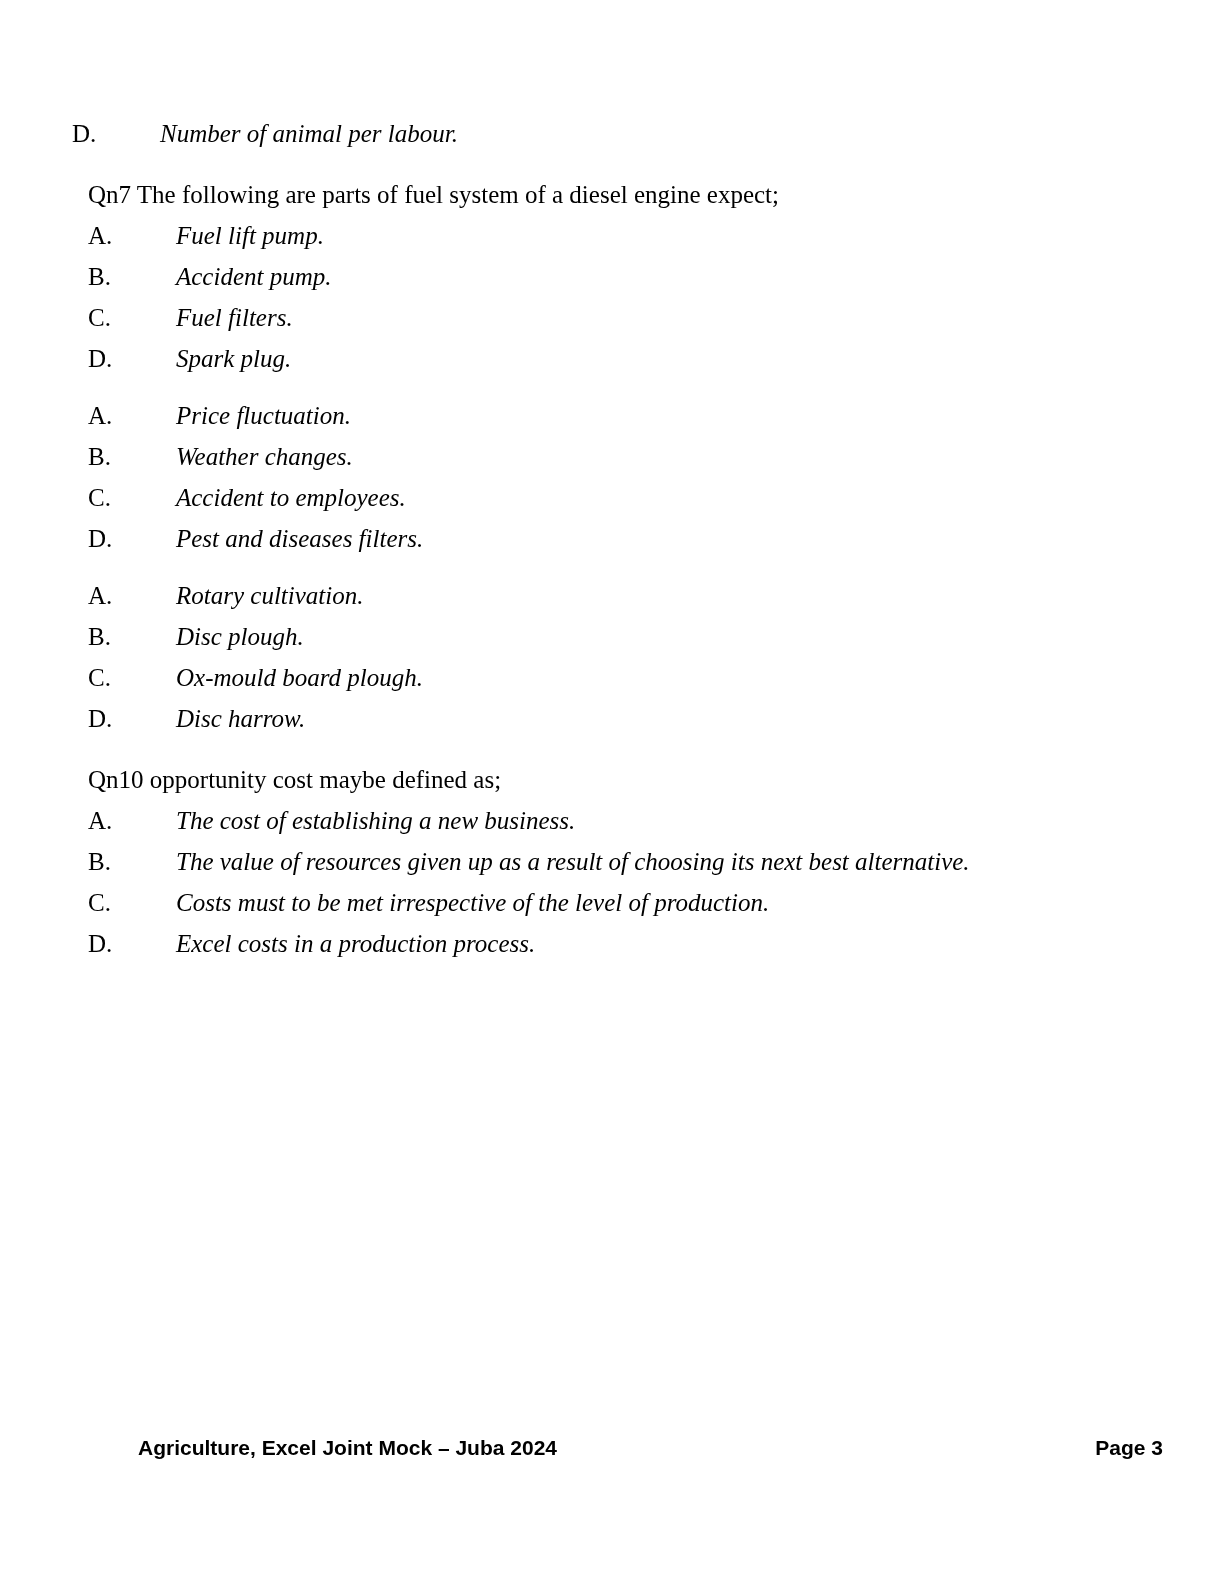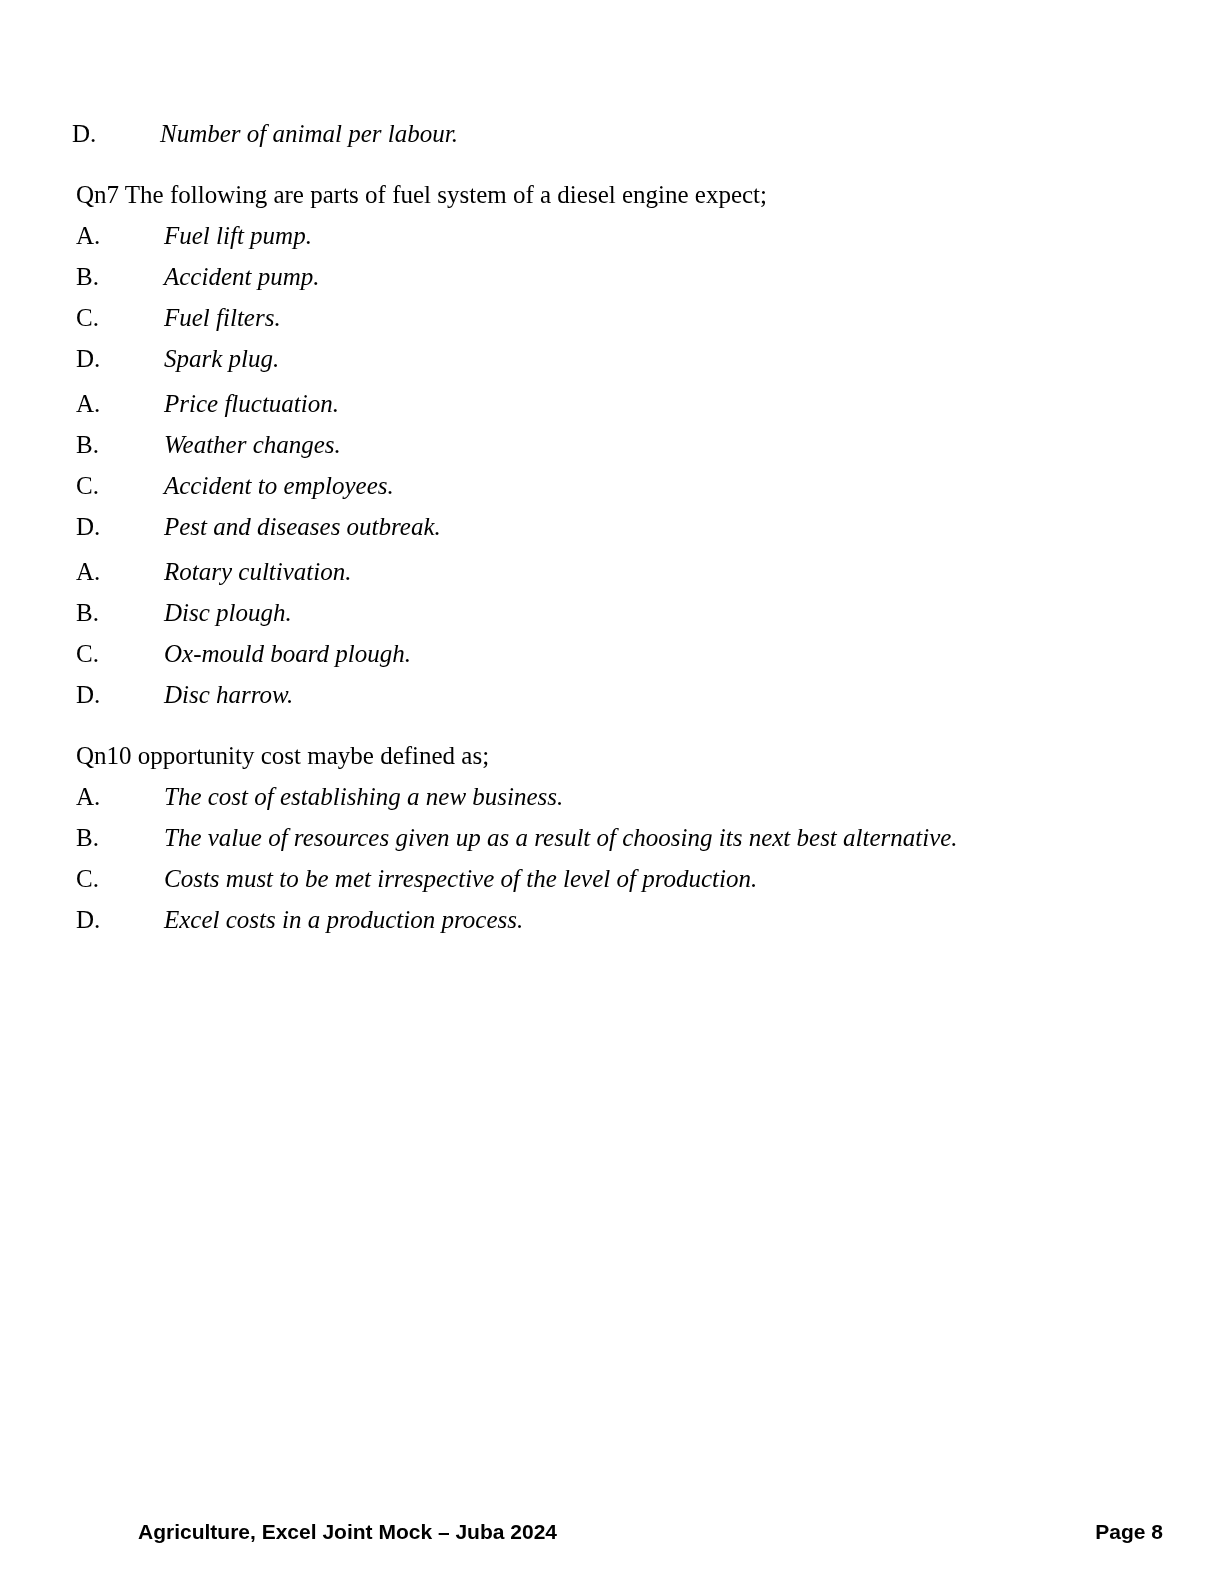--- a/index.html
+++ b/index.html
@@ -21,39 +21,39 @@
     position: absolute;
     top: 113px;
     left: 72px;
     right: 60px;
   }
   .prompt {
     margin: 20px 0 0 0;
     line-height: 41px;
   }
   .question {
-    margin: 4px;
+    margin: 16px;
     padding: 0;
   }
   .option-row {
     display: flex;
     align-items: baseline;
     line-height: 41px;
   }
   .option-letter {
     flex: 0 0 88px;
     width: 88px;
   }
   .option-text {
     flex: 1 1 auto;
     font-style: italic;
   }
   .footer {
     position: absolute;
-    top: 1519px;
+    top: 1435px;
     left: 138px;
     right: 61px;
     display: flex;
     justify-content: space-between;
     align-items: baseline;
     font-family: "Liberation Sans", "DejaVu Sans", sans-serif;
     font-weight: bold;
     font-size: 21px;
     line-height: 26px;
   }
@@ -97,21 +97,21 @@
       <div class="option-row">
         <span class="option-letter">B.</span>
         <span class="option-text">Weather changes.</span>
       </div>
       <div class="option-row">
         <span class="option-letter">C.</span>
         <span class="option-text">Accident to employees.</span>
       </div>
       <div class="option-row">
         <span class="option-letter">D.</span>
-        <span class="option-text">Pest and diseases outbreak.</span>
+        <span class="option-text">Pest and diseases filters.</span>
       </div>
     </section>
 
     <section class="question">
       <div class="option-row">
         <span class="option-letter">A.</span>
         <span class="option-text">Rotary cultivation.</span>
       </div>
       <div class="option-row">
         <span class="option-letter">B.</span>
@@ -144,15 +144,15 @@
       <div class="option-row">
         <span class="option-letter">D.</span>
         <span class="option-text">Excel costs in a production process.</span>
       </div>
     </section>
 
   </main>
 
   <footer class="footer">
     <span>Agriculture, Excel Joint Mock – Juba 2024</span>
-    <span>Page 8</span>
+    <span>Page 3</span>
   </footer>
 </div>
 
 </body></html>

